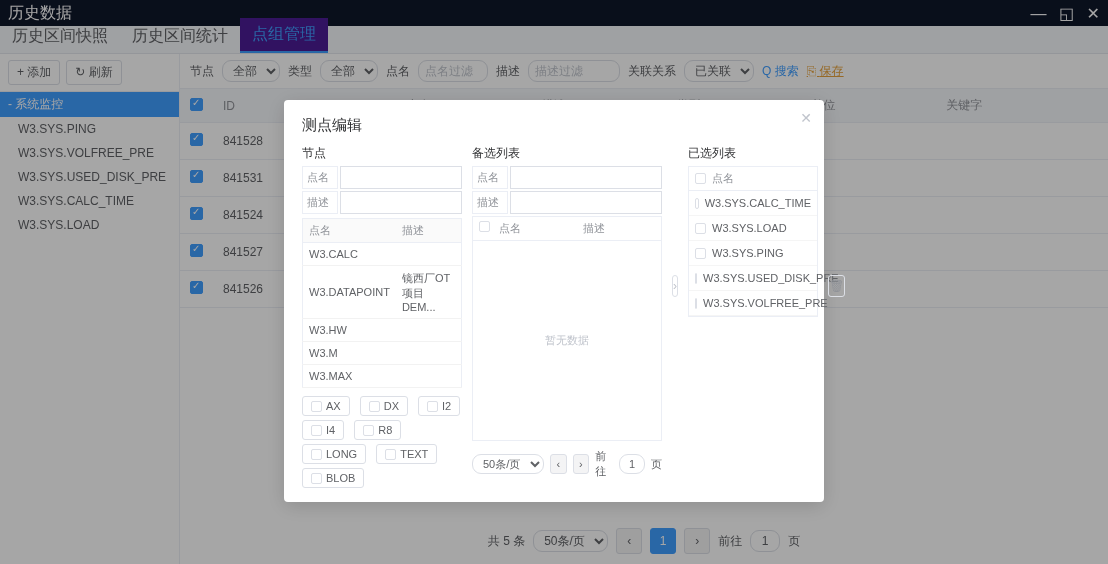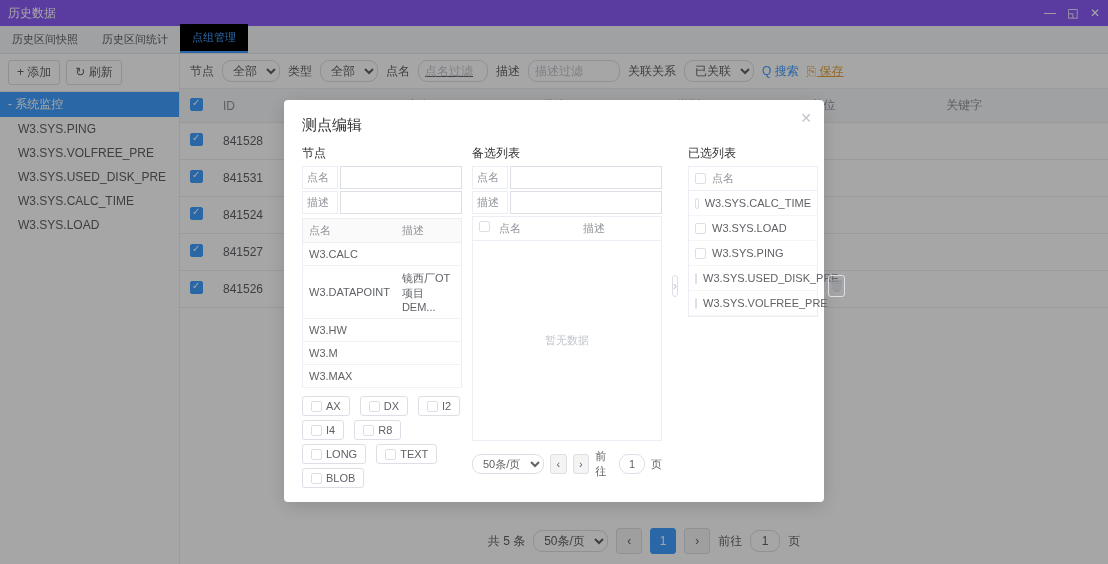--- a/index.html
+++ b/index.html
@@ -1,23 +1,23 @@
 <!DOCTYPE html>
 <html><head>
 <meta charset="utf-8">
 <style>
 * { box-sizing: border-box; margin: 0; padding: 0; font-family: "Microsoft YaHei", Arial, sans-serif; }
 html, body { width: 1108px; height: 564px; overflow: hidden; background: #fff; font-size: 12px; color: #606266; }
 
-.titlebar { background: #8b5cf6; color: #fff; height: 26px; display: flex; align-items: center; justify-content: space-between; padding: 0 8px; font-size: 12px; }
+.titlebar { background: #0f172a; color: #fff; height: 26px; display: flex; align-items: center; justify-content: space-between; padding: 0 8px; font-size: 16px; }
 .titlebar .wincontrols span { margin-left: 8px; cursor: pointer; display:inline-block; }
 
 .tabs { display: flex; border-bottom: 1px solid #e4e7ed; background:#f5f7fa; height: 28px; align-items:flex-end; }
-.tab { padding: 6px 12px; font-size: 11px; color:#606266; cursor:pointer; }
-.tab.active { color:#409eff; border-bottom:2px solid #409eff; background:#000000;}
+.tab { padding: 6px 12px; font-size: 16px; color:#606266; cursor:pointer; }
+.tab.active { color:#409eff; border-bottom:2px solid #409eff; background:#4c1d95;}
 
 .tb { display:flex; align-items:flex-start; gap:6px; padding:6px 8px; border-bottom:1px solid #ebeef5; }
 .btn { border:1px solid #dcdfe6; background:#fff; padding:3px 8px; font-size:12px; color:#606266; cursor:pointer; border-radius:3px; }
 .link { color:#409eff; cursor:pointer; font-size:12px; }
 .link.orange { color:#e6a23c;text-decoration:underline; }
 
 .main { display:flex; height: calc(564px - 26px - 28px); }
 .sidebar { width:180px; border-right:1px solid #ebeef5; }
 .sidebar .tb { border-bottom:1px solid #ebeef5; }
 .tree-root { background:#409eff; color:#fff; padding:4px 8px; font-size:12px; }
@@ -105,21 +105,21 @@
       </div>
   </div>
 
   <div class="content">
     <div class="filterbar">
       <label>节点</label>
       <select class="sel"><option>全部</option></select>
       <label>类型</label>
       <select class="sel"><option>全部</option></select>
       <label>点名</label>
-      <input class="inp" style="width: 70px; text-decoration: underline;" placeholder="点名过滤">
+      <input class="inp" style="width: 70px;" placeholder="点名过滤">
       <label>描述</label>
       <input class="inp" style="width: 92px;" placeholder="描述过滤">
       <label>关联关系</label>
       <select class="sel"><option>已关联</option></select>
       <span class="link">Q <span>搜索</span></span>
       <span class="link orange">⎘ <span>保存</span></span>
     </div>
     <table class="maint">
       <thead>
           <tr id="thead-row">

